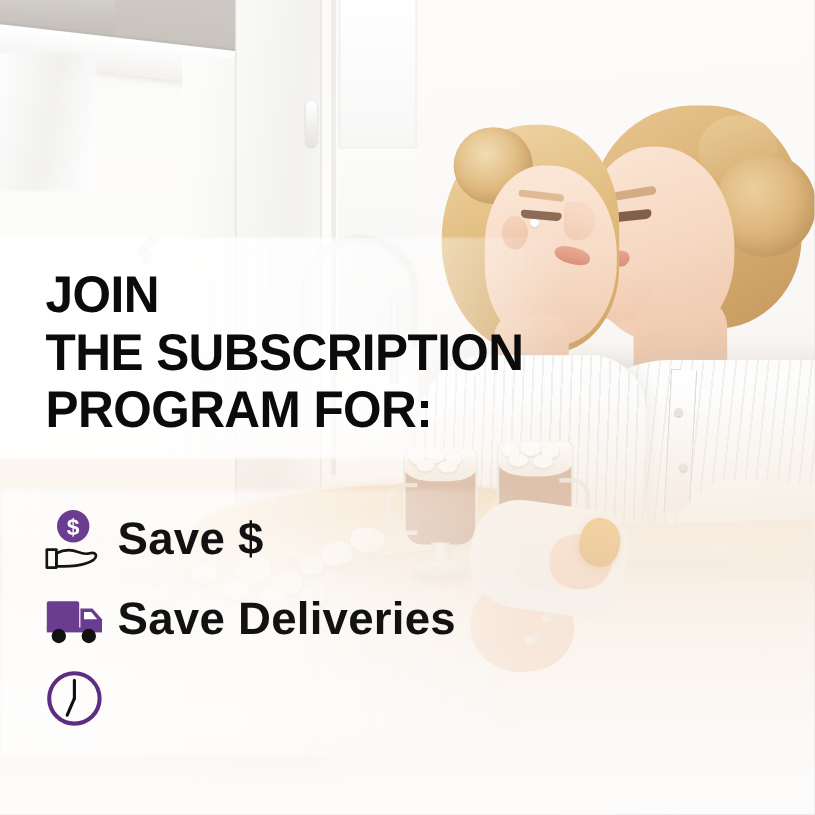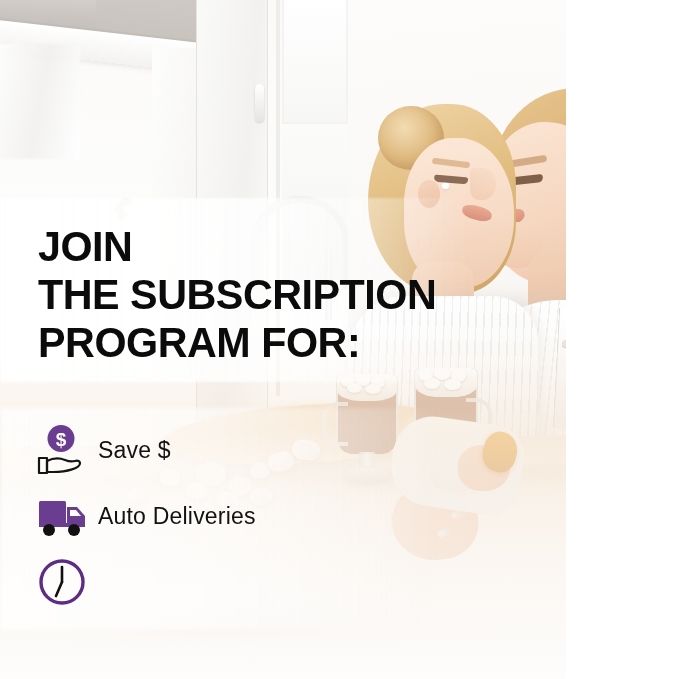--- a/index.html
+++ b/index.html
@@ -7,21 +7,21 @@
     margin: 0;
     padding: 0;
     background: #ffffff;
   }
   body {
     font-family: "Liberation Sans", sans-serif;
   }
 
   #promo-card {
     position: relative;
-    width: 566px;
+    width: 679px;
     height: 679px;
     overflow: hidden;
     background: #a3a3a3;
   }
 
   
   .photo {
     position: absolute;
     inset: 0;
     overflow: hidden;
@@ -648,22 +648,22 @@
     width: 58px;
     min-width: 58px;
     height: 58px;
     display: flex;
     align-items: center;
     justify-content: center;
   }
   .feature-label {
     color: #121212;
     font-family: "Liberation Sans", sans-serif;
-    font-weight: 400;
-    font-size: 23px;
+    font-weight: 700;
+    font-size: 38px;
     line-height: 34px;
     letter-spacing: .2px;
     white-space: nowrap;
   }
   .feature:nth-child(1) .feature-label { padding-left: 6px; }
   .feature:nth-child(2) .feature-label { padding-left: 6px; }
   .feature:nth-child(3) .feature-label { padding-left: 6px; }
 </style>
 </head>
 <body>
@@ -829,21 +829,21 @@
         <span class="feature-icon">
           <svg width="54" height="54" viewBox="0 0 54 54" aria-hidden="true">
             <rect x="3" y="12" width="27" height="24" rx="1.5" fill="#6A3D91"></rect>
             <path d="M31 18 h10 l8 9 v9 H31 z" fill="#6A3D91"></path>
             <path d="M34 21 h6 l5 6 h-11 z" fill="#FFFFFF"></path>
             <rect x="3" y="34" width="46" height="4" fill="#6A3D91"></rect>
             <circle cx="13" cy="41" r="6" fill="#111111"></circle>
             <circle cx="38" cy="41" r="6" fill="#111111"></circle>
           </svg>
         </span>
-        <span class="feature-label">Auto Deliveries</span>
+        <span class="feature-label">Save Deliveries</span>
       </li>
 
       <li class="feature">
         <span class="feature-icon">
           <svg width="54" height="54" viewBox="0 0 54 54" aria-hidden="true">
             <circle cx="26" cy="27" r="21" fill="none" stroke="#5C2D82" stroke-width="3.4"></circle>
             <path d="M26 12 V27" stroke="#101010" stroke-width="2.6" stroke-linecap="round" fill="none"></path>
             <path d="M26 27 L20 41" stroke="#101010" stroke-width="2.6" stroke-linecap="round" fill="none"></path>
           </svg>
         </span>

